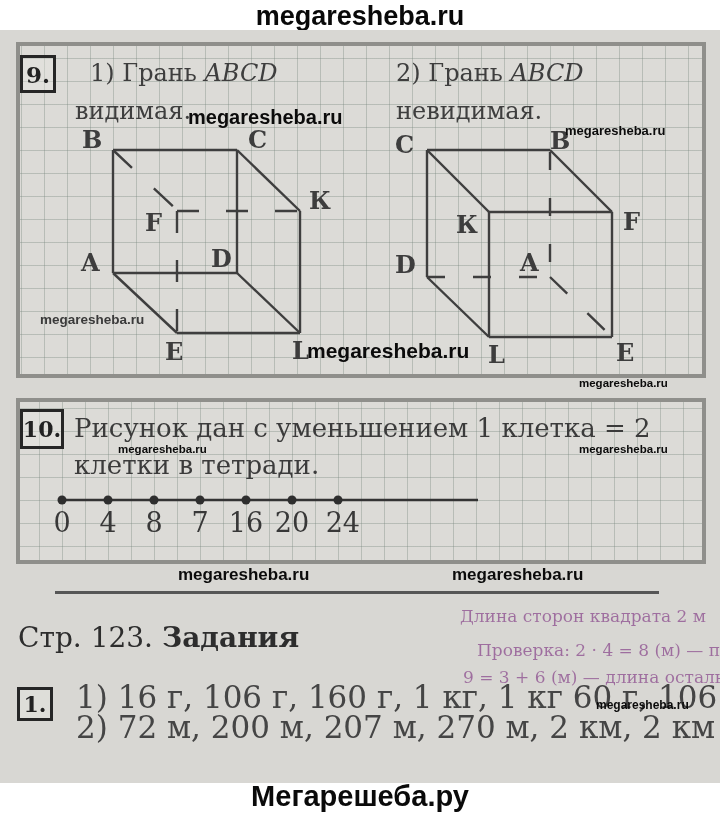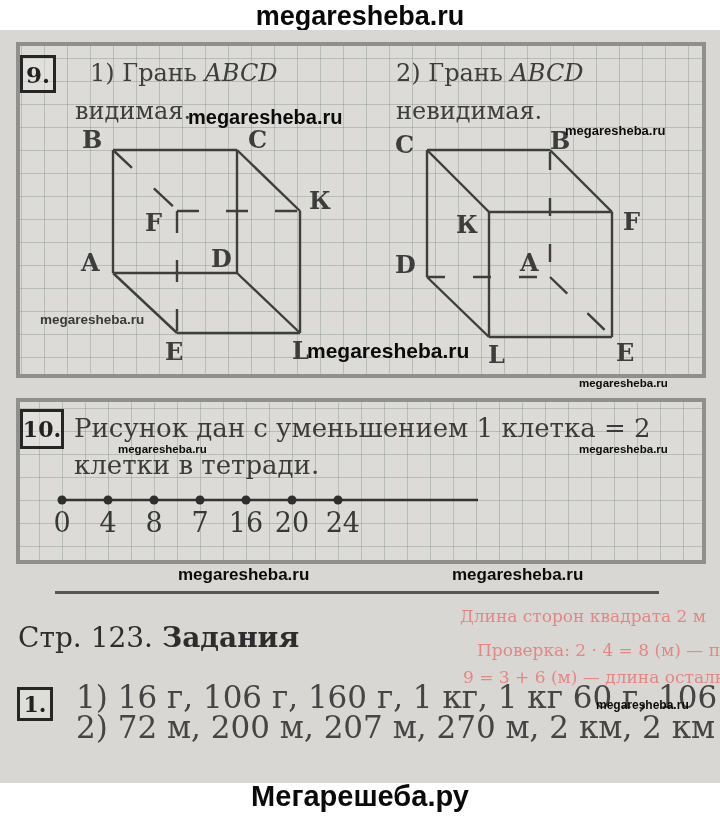--- a/index.html
+++ b/index.html
@@ -30,21 +30,21 @@
       line-height:32px;color:#090909;}
   .sitefoot{position:absolute;left:0;top:779px;width:720px;text-align:center;
       font-family:"Liberation Sans","DejaVu Sans",sans-serif;font-weight:bold;font-size:29px;
       line-height:34px;color:#0a0a0a;}
   .p10text{position:absolute;left:74px;font-size:26px;line-height:37px;color:#3b3b3b;white-space:nowrap;}
   .tick{position:absolute;width:44px;text-align:center;font-size:27px;line-height:30px;color:#383838;}
   .divider{position:absolute;left:55px;top:591px;width:604px;height:3px;background:#565656;}
   .heading{position:absolute;left:18px;top:620px;font-size:28px;line-height:36px;color:#2d2d2d;white-space:nowrap;}
   .heading .bold{font-weight:bold;margin-left:9px;}
   .p1row{position:absolute;left:76px;font-size:31px;line-height:30px;color:#454545;white-space:nowrap;}
-  .ghost{position:absolute;font-size:17px;line-height:20px;color:#ef4444;opacity:.55;
+  .ghost{position:absolute;font-size:17px;line-height:20px;color:#701a75;opacity:.55;
       filter:blur(.4px);white-space:nowrap;z-index:1;}
   svg.overlay{position:absolute;left:0;top:0;z-index:2;}
 </style>
 </head>
 <body>
 
 <div class="page">
 
   <div class="sitehead">megaresheba.ru</div>
 

